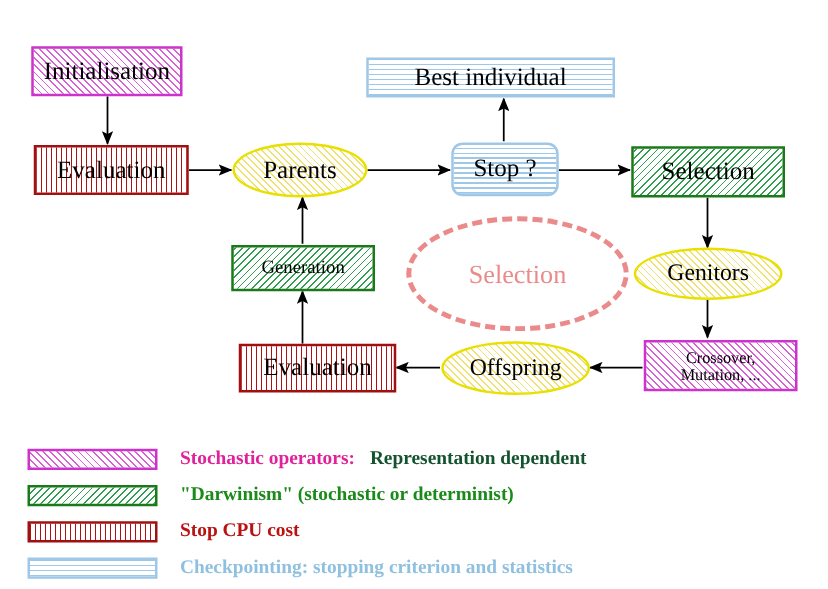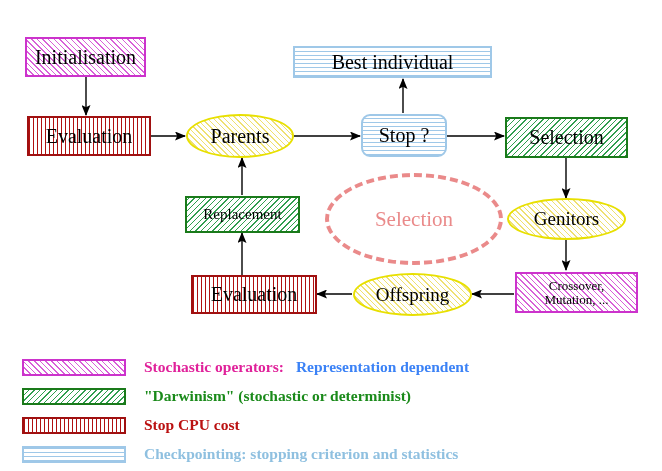--- a/index.html
+++ b/index.html
@@ -74,21 +74,21 @@
   .legend-row{position:absolute;left:0;width:662px;height:24px;display:flex;align-items:center;}
   .legend-swatch{
     width:104px;height:17px;margin-left:22px;flex:0 0 auto;box-sizing:border-box;
   }
   .legend-swatch.hatch-magenta{border:2px solid #cc33cc;}
   .legend-swatch.hatch-green{border:2px solid #1a7a1a;}
   .legend-swatch.hatch-red{border:2px solid #a01010;}
   .legend-swatch.hatch-blue{border:2px solid #9fc8e8;}
   .legend-label{margin-left:18px;font-size:15.5px;font-weight:bold;white-space:nowrap;}
   .c-magenta{color:#e0219a;}
-  .c-gold{color:#3b82f6;}
+  .c-gold{color:#14532d;}
   .c-green{color:#1a8a1a;}
   .c-red{color:#bb1111;}
   .c-blue{color:#8fc0e0;}
 </style>
 </head>
 <body>
 
 <div id="canvas">
 
   <svg class="layer" viewBox="0 0 662 471">
@@ -147,21 +147,21 @@
 
   <div class="node hatch-yellow ellipse" style="left:353px;top:262px;width:119px;height:43px;font-size:19px;">
     <span>Offspring</span>
   </div>
 
   <div class="node hatch-red" style="left:191px;top:264px;width:126px;height:39px;font-size:20px;">
     <span>Evaluation</span>
   </div>
 
   <div class="node hatch-green" style="left:185px;top:185px;width:115px;height:37px;font-size:15px;">
-    <span>Replacement</span>
+    <span>Generation</span>
   </div>
 
   <div class="generation-ellipse" style="left:325px;top:162px;width:170px;height:84px;font-size:21px;">
     <span>Selection</span>
   </div>
 
   <div id="legend">
 
     <div class="legend-row" style="top:4px;align-items:center;">
       <div class="legend-swatch hatch-magenta"></div>

